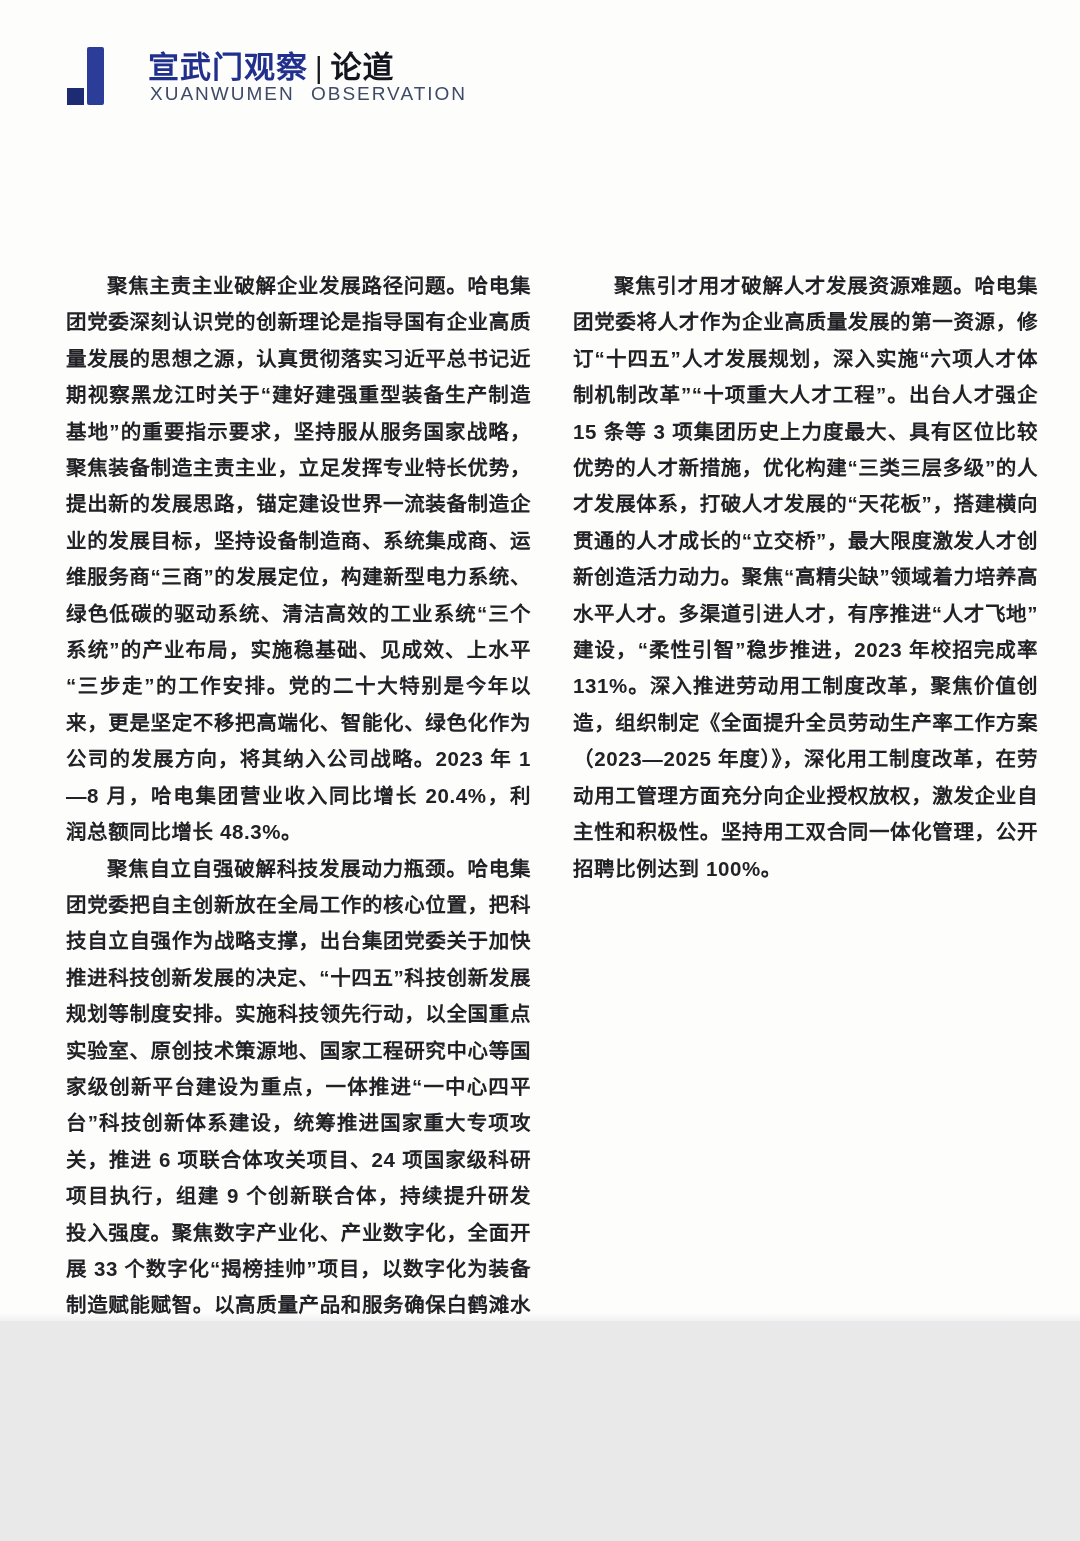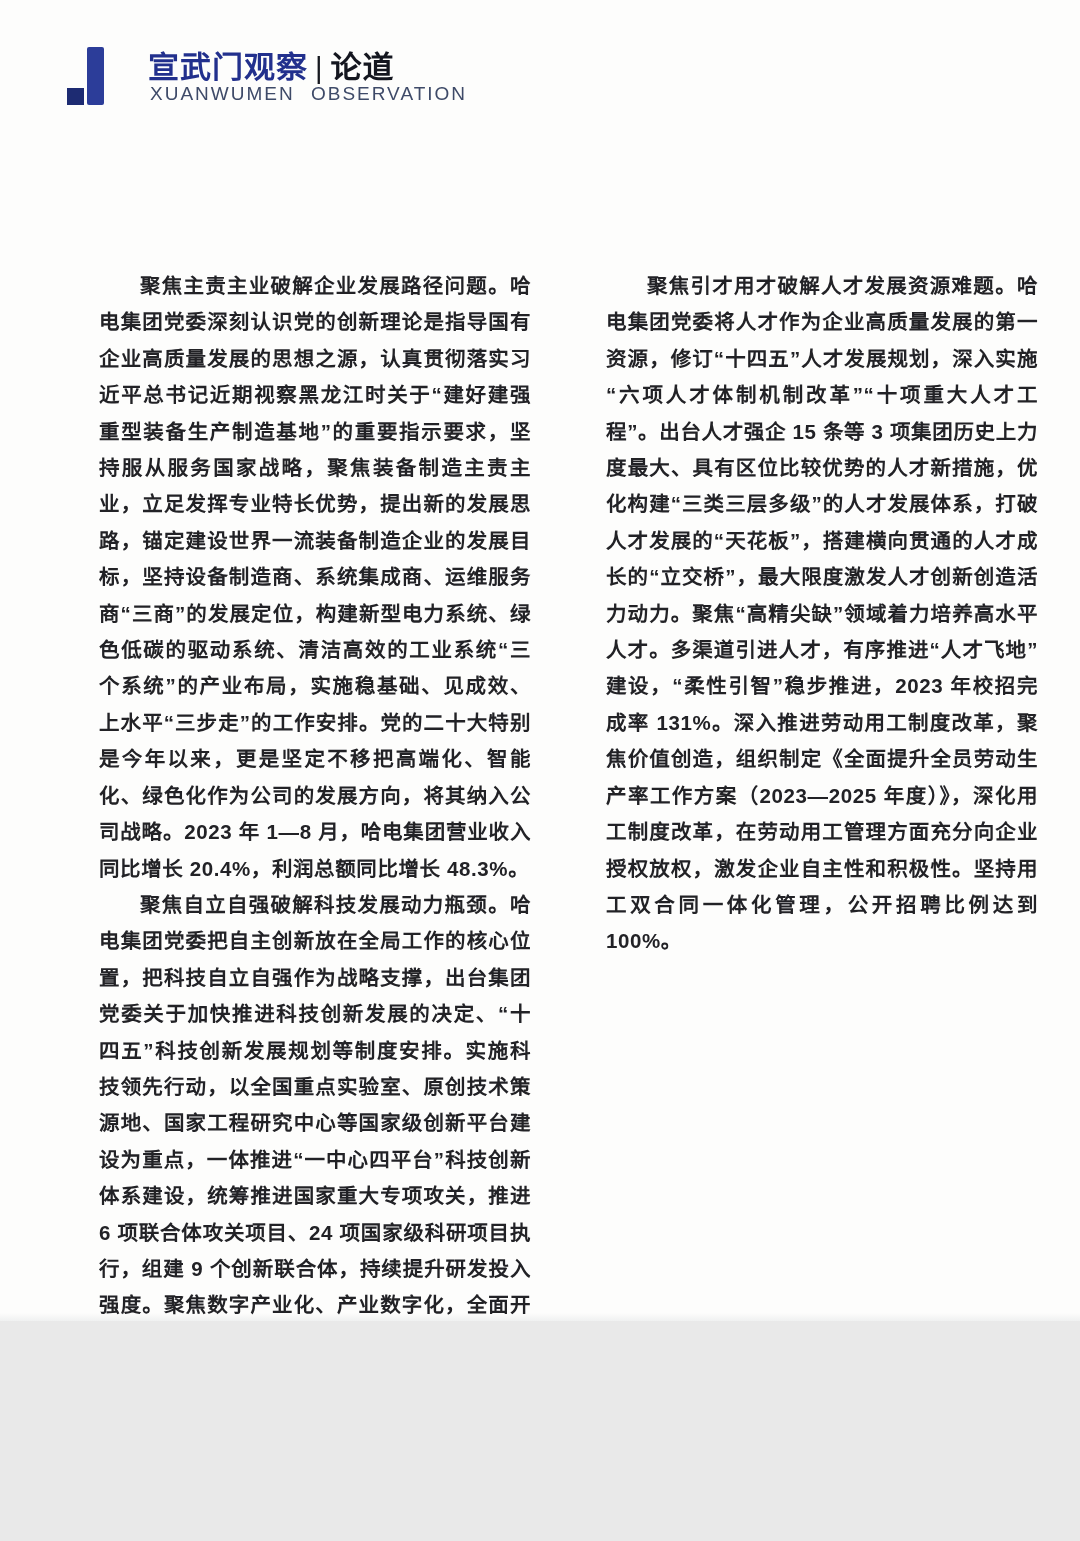--- a/index.html
+++ b/index.html
@@ -81,21 +81,21 @@
   .text-column {
     width: 465px;
     font-size: 20.5px;
     line-height: 36.4px;
     letter-spacing: 0.6px;
     text-align: justify;
     color: #222226;
     font-weight: 600;
   }
   .text-column p { margin: 0; }
-  .text-column p.indent { text-indent: 2em; margin-left: 33px; }
+  .text-column p.indent { text-indent: 2em; }
   
   .endmark {
     display: inline-block;
     width: 14px;
     height: 14px;
     border: 2.5px solid #b5242b;
     box-shadow: 4px 4px 0 -1px #b5242b;
     margin-left: 7px;
     margin-right: 6px;
     vertical-align: -1px;

